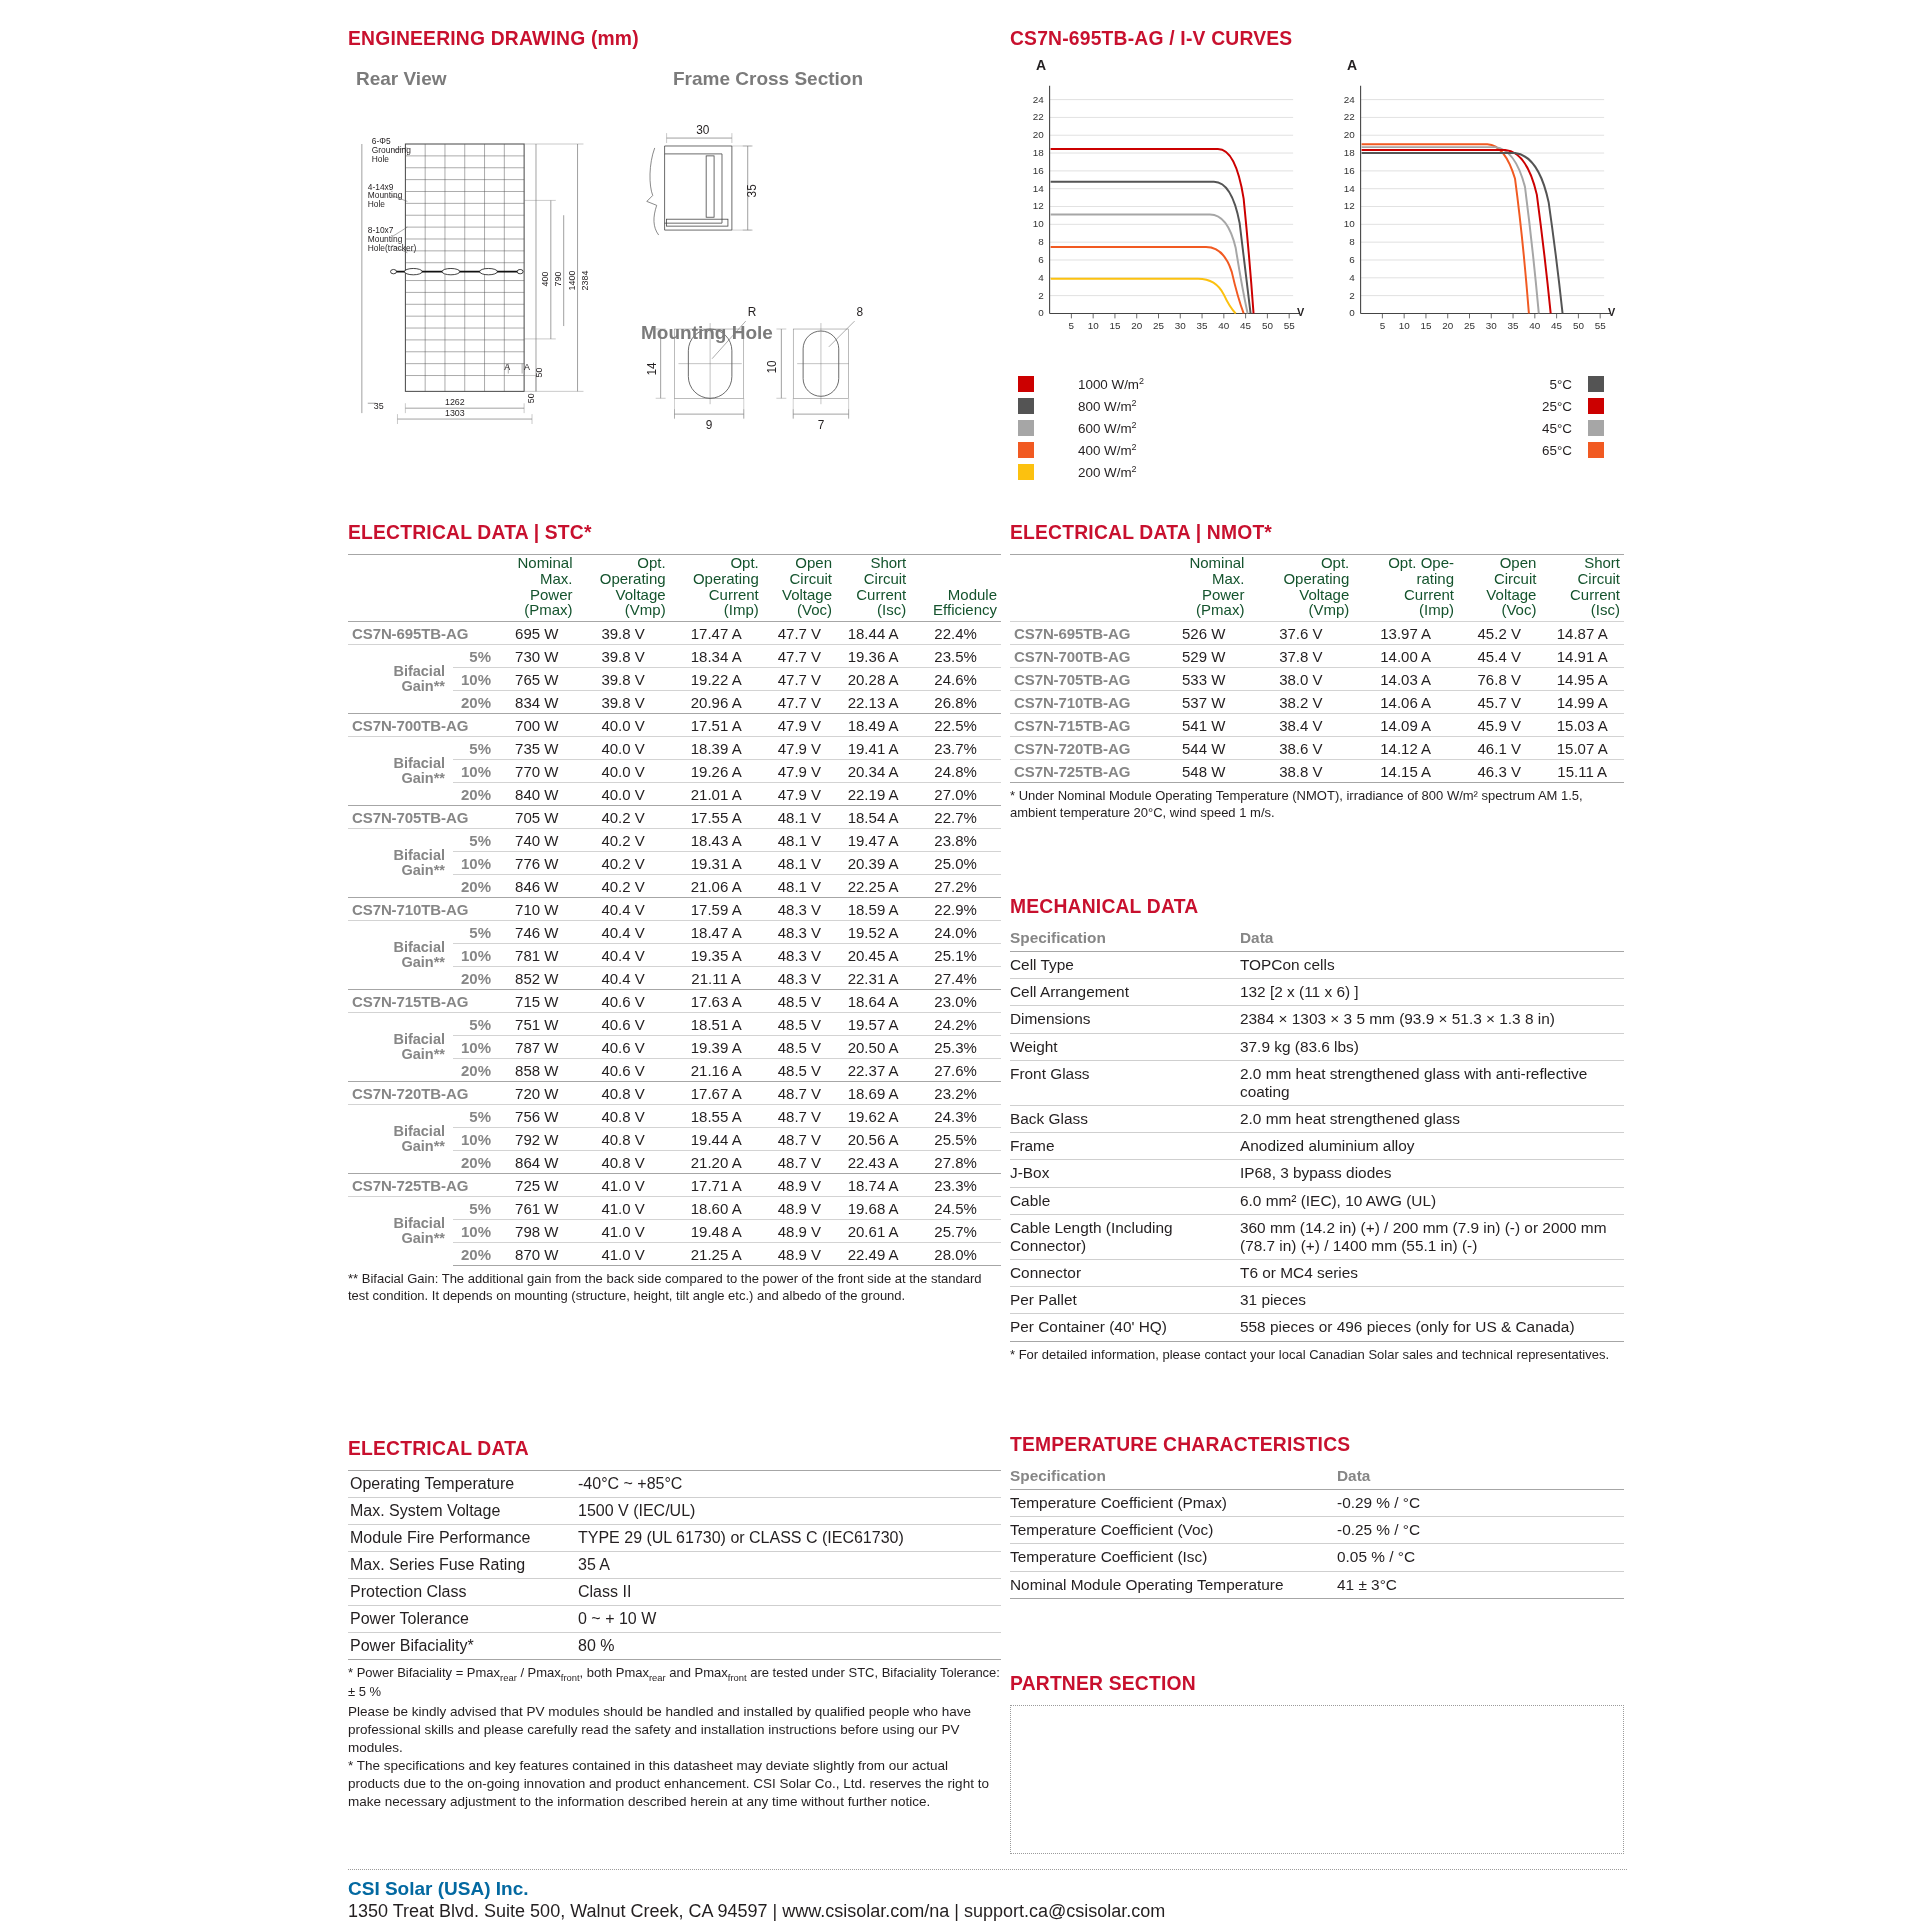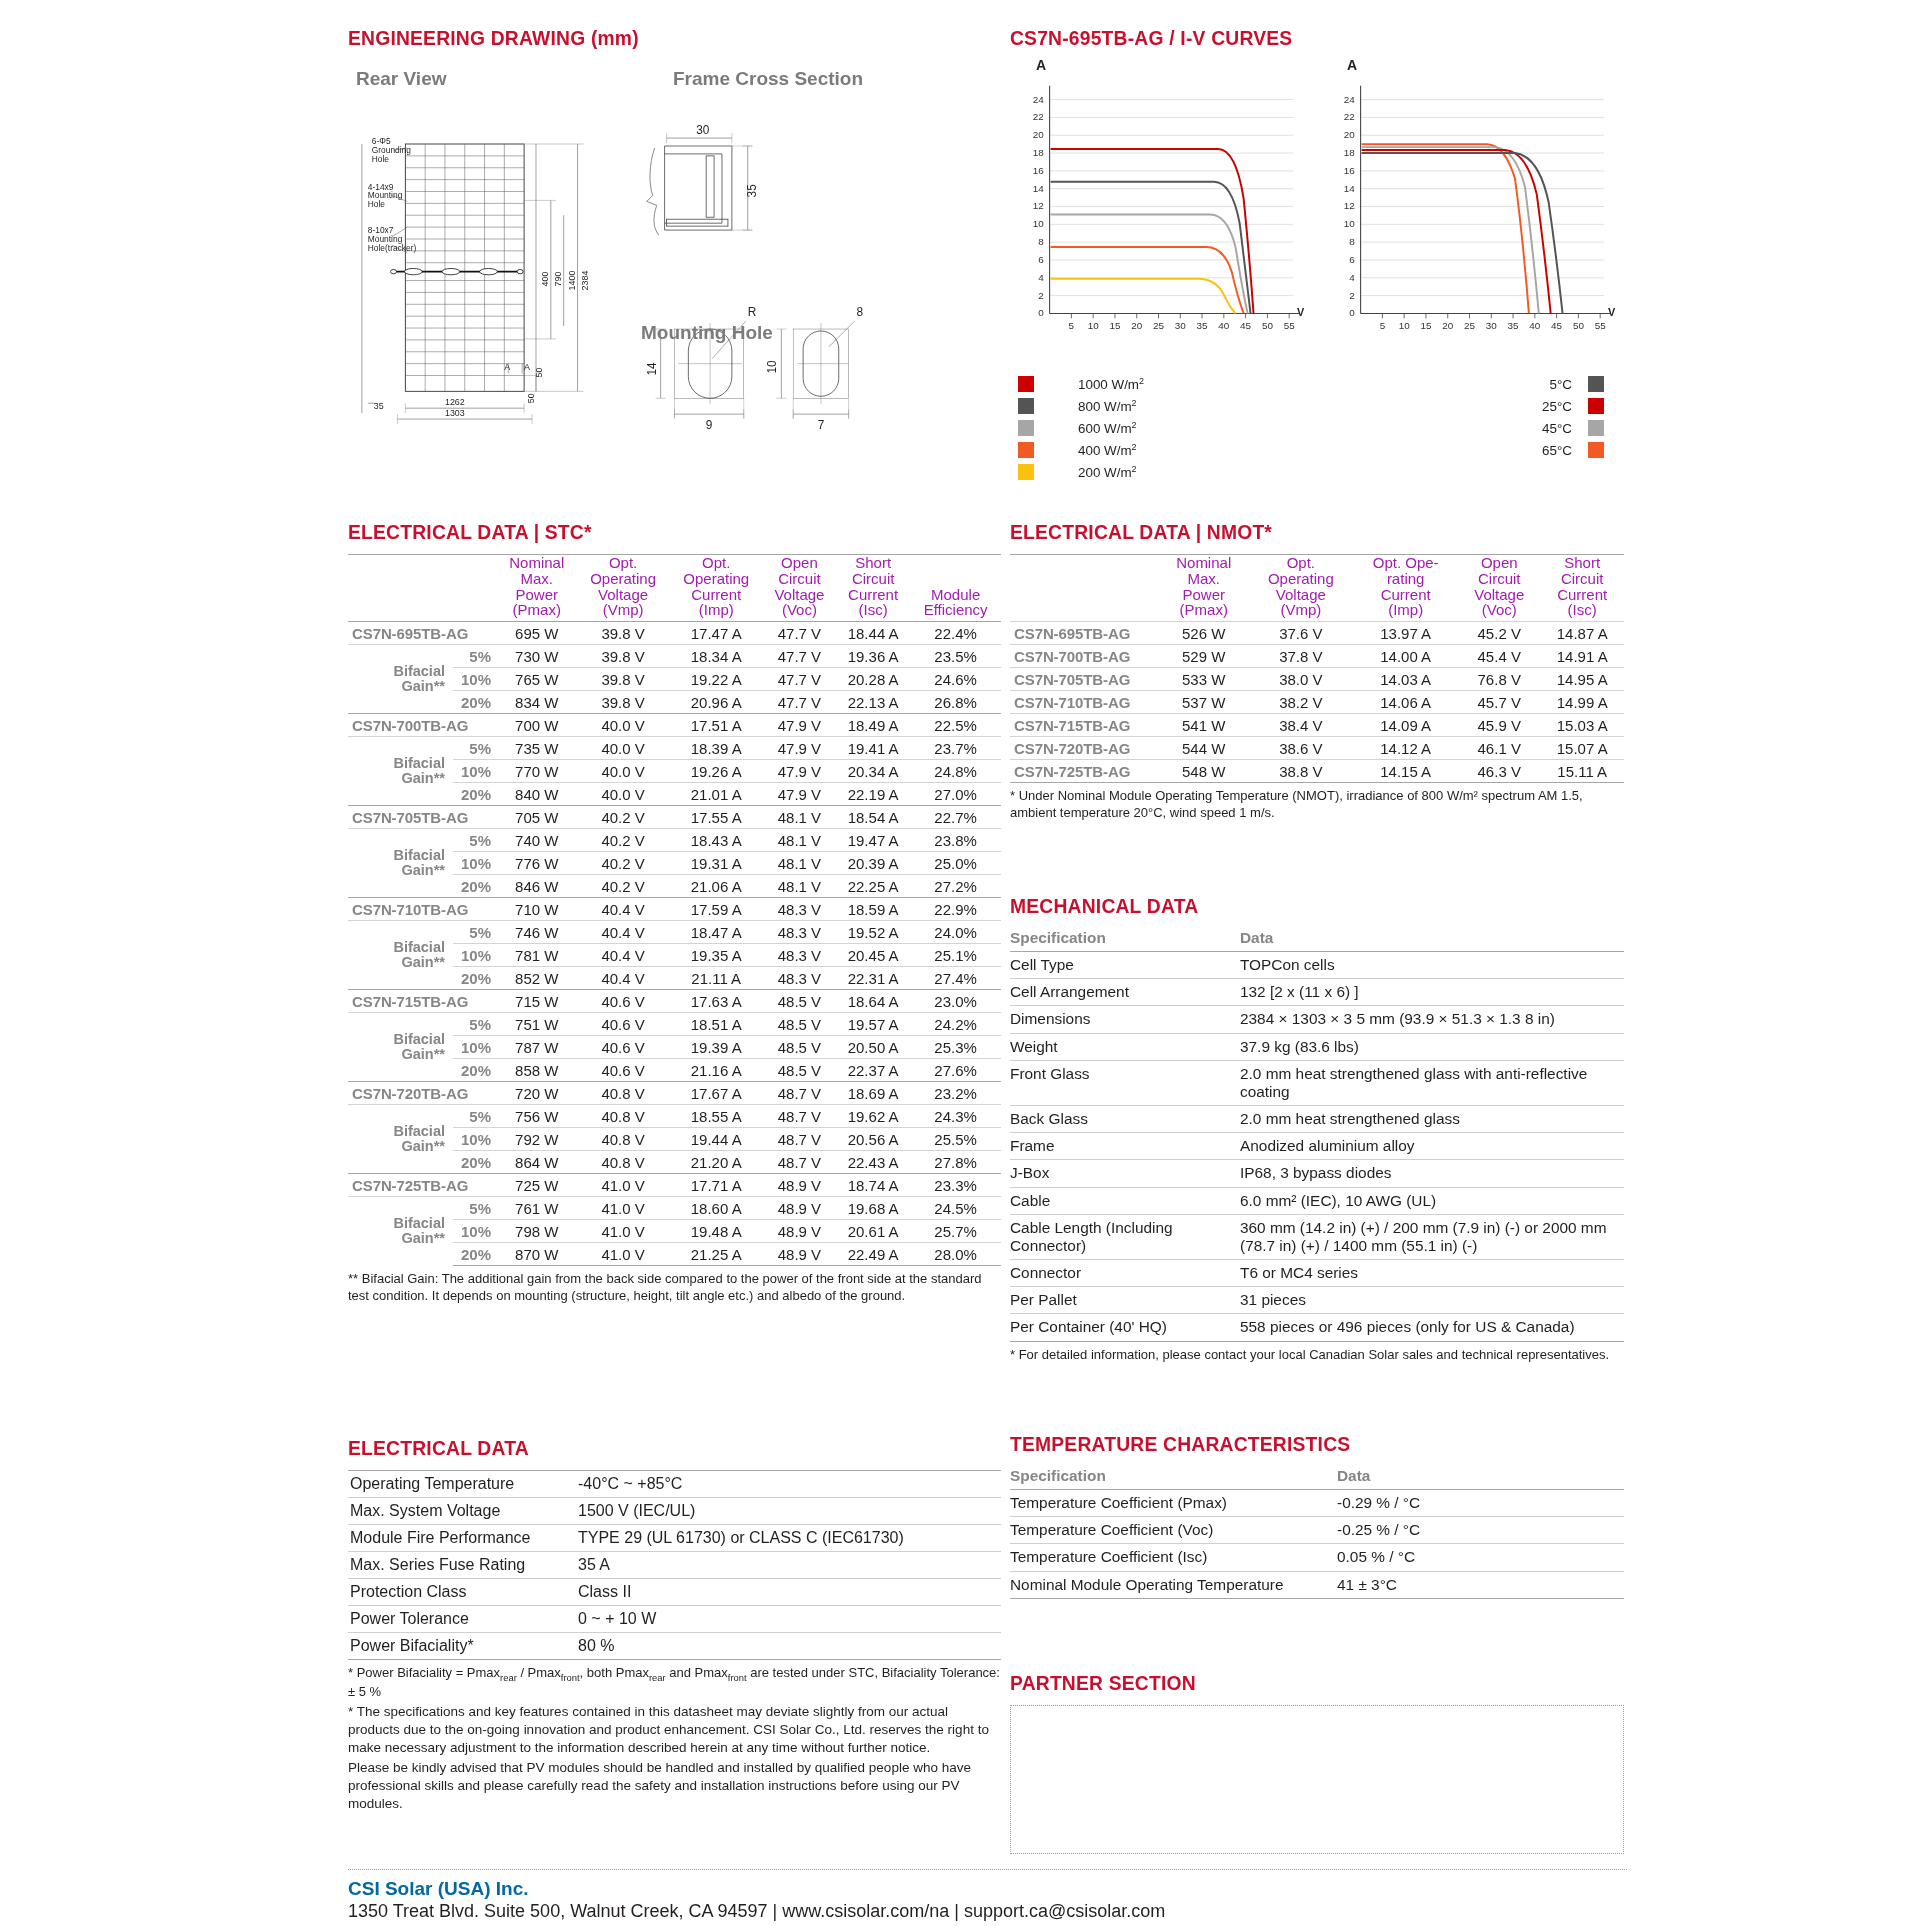--- a/index.html
+++ b/index.html
@@ -30,22 +30,22 @@
 
   
   #engineering { position:absolute; left:348px; top:28px; width:653px; }
   #ivsection   { position:absolute; left:1010px; top:28px; width:614px; }
 
   .draw-wrap { position:relative; height:347px; margin-top:18px; }
 
   
   .etable { border-collapse:collapse; width:100%; font-size:15px; }
   .etable th {
-    font-weight:normal; color:#a21caf; vertical-align:bottom;
-    text-align:center; line-height:1.05; padding:0 4px 3px 4px; font-size:15px;
+    font-weight:normal; color:#14532d; vertical-align:bottom;
+    text-align:right; line-height:1.05; padding:0 4px 3px 4px; font-size:15px;
   }
   .etable thead tr { border-bottom:1.2px solid #a6a6a6; }
   .etable .topline { border-top:1.6px solid #a6a6a6; }
   .etable td { text-align:center; padding:2.5px 4px; white-space:nowrap; }
   .etable td.model { color:#868686; font-weight:bold; text-align:left; letter-spacing:-0.1px;}
   .etable td.gainlabel { color:#868686; font-weight:bold; text-align:right; font-size:14.5px; line-height:1.05; padding-right:8px;}
   .etable td.pct { color:#868686; font-weight:bold; text-align:right; padding-right:6px;}
   .etable tr.rowline td { border-top:1px solid #d3d3d3; }
   .etable tr.modelrow td { border-top:1.4px solid #a6a6a6; }
   .etable tr.lastgroup td { border-bottom:1.4px solid #a6a6a6; }
@@ -992,22 +992,22 @@
         </tbody>
     </table>
   </section>
 
   <section id="partner">
     <h2 class="sec-title">PARTNER SECTION</h2>
     <div class="partner-box"></div>
   </section>
 
   <section id="disclaimer">
+    <p style="margin:0">Please be kindly advised that PV modules should be handled and installed by qualified people who have professional skills and please carefully read the safety and installation instructions before using our PV modules.</p>
     <p style="margin:0 0 2px 0">* The specifications and key features contained in this datasheet may deviate slightly from our actual products due to the on-going innovation and product enhancement. CSI Solar Co., Ltd. reserves the right to make necessary adjustment to the information described herein at any time without further notice.</p>
-    <p style="margin:0">Please be kindly advised that PV modules should be handled and installed by qualified people who have professional skills and please carefully read the safety and installation instructions before using our PV modules.</p>
   </section>
 
   <footer id="footer">
     <div class="dotted"></div>
     <div class="company">CSI Solar (USA) Inc.</div>
     <div class="addr">1350 Treat Blvd. Suite 500, Walnut Creek, CA 94597 | www.csisolar.com/na | support.ca@csisolar.com</div>
     <div class="rights">September 2025. All rights reserved, PV Module Product DatasheetV1.9__F43M_D2_TX</div>
   </footer>
 
 </div>

